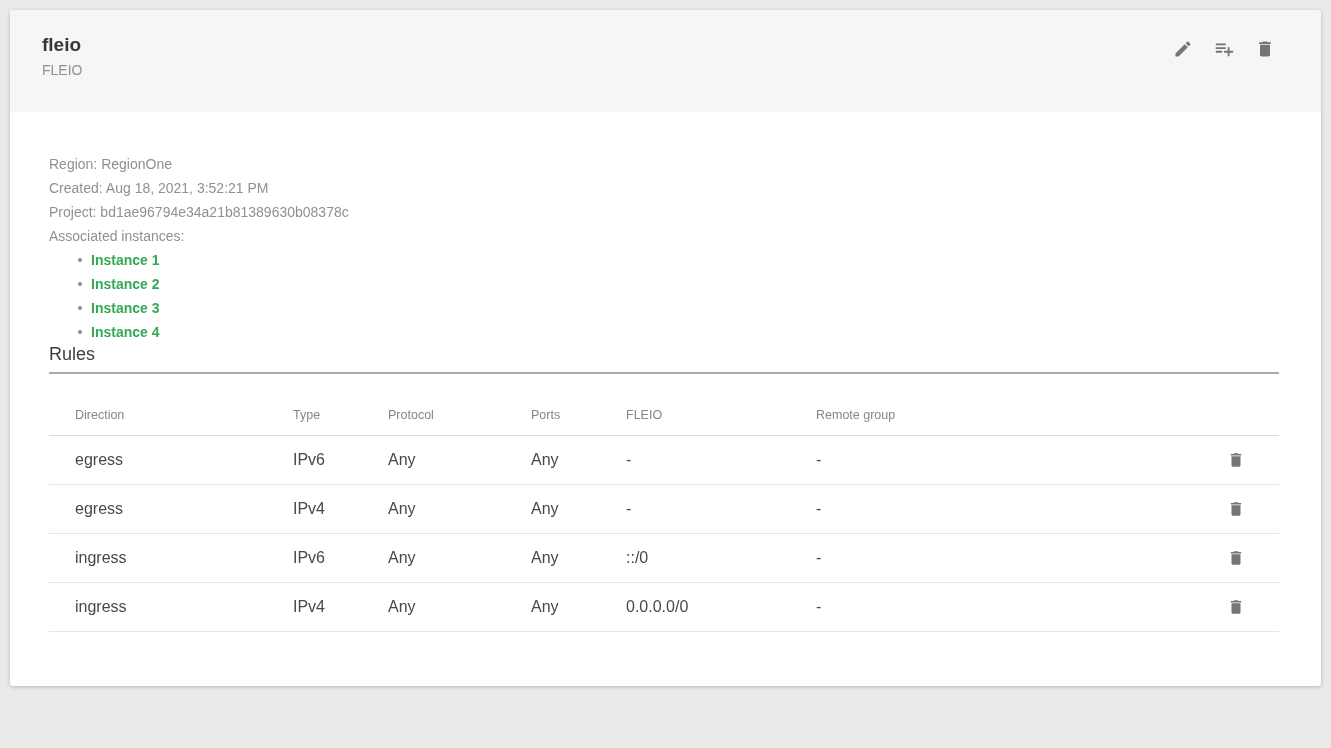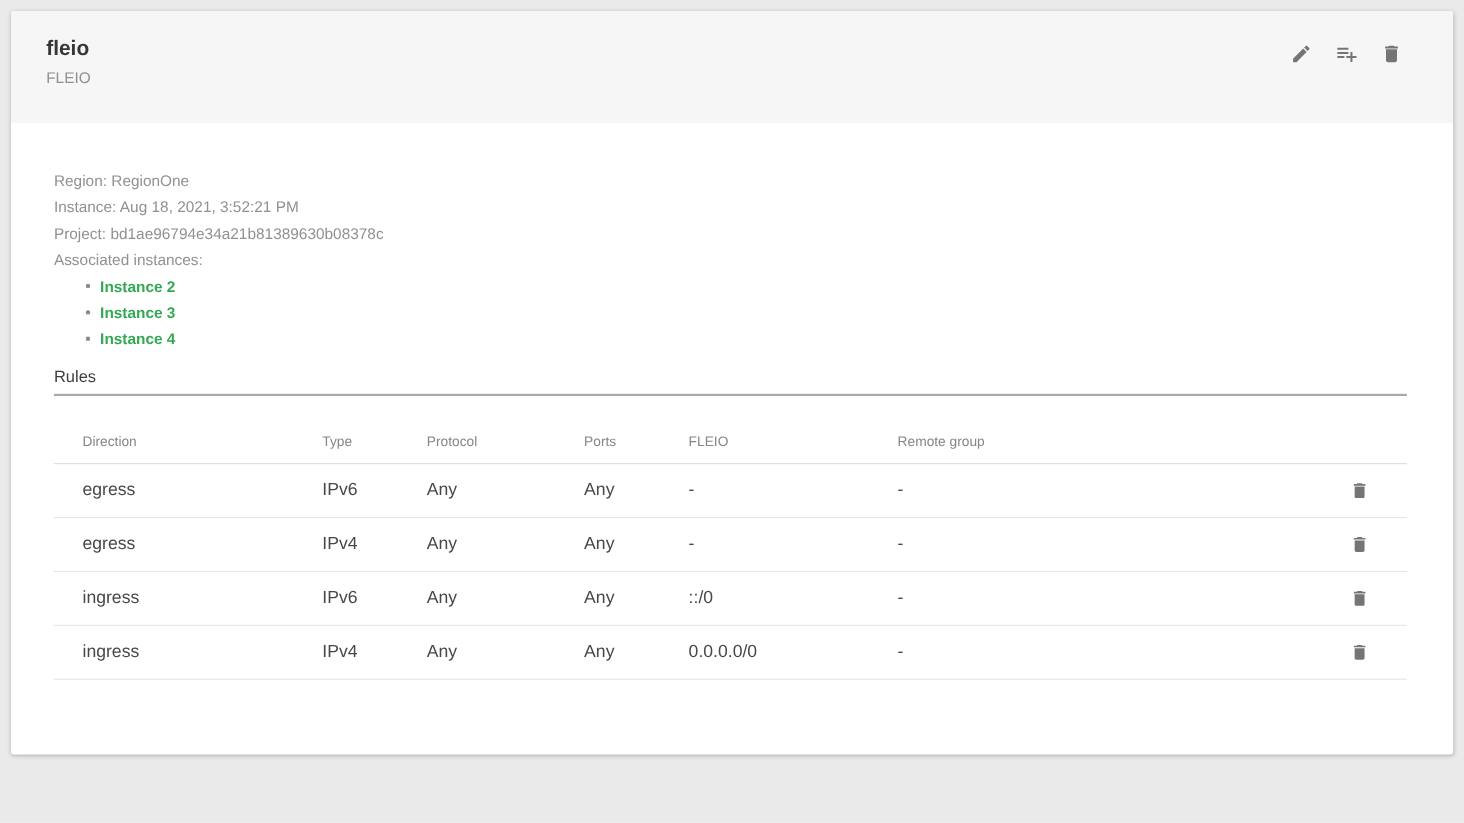--- a/index.html
+++ b/index.html
@@ -42,22 +42,22 @@
   .instances { list-style: none; margin: 0; padding: 0 0 0 42px; }
   .instance-item { line-height: 24px; position: relative; font-size: 14px; }
   .instance-item::before {
     content: ""; position: absolute; left: -13px; top: 10px;
     width: 4px; height: 4px; border-radius: 50%; background: #8a8a8e;
   }
   .instance-link {
     color: #35a854; font-weight: bold; text-decoration: none; cursor: pointer;
   }
   .rules-title {
-    margin-top: 14px; padding-bottom: 7px;
-    font-size: 15px; color: #3d3e42;
+    padding-bottom: 7px;
+    font-size: 18px; color: #3d3e42;
     border-bottom: 2px solid #a8a8ad;
   }
   .t-header {
     display: flex; align-items: center;
     height: 62px; padding-top: 20px;
     border-bottom: 1px solid #dcdcdd;
     color: #85868b; font-size: 12.5px;
   }
   .t-row {
     display: flex; align-items: center;
@@ -104,31 +104,34 @@
     </div>
 
     <div class="card-body">
 
       <div>
         <div class="detail-line">
           <span>Region:</span>
           <span>RegionOne</span>
         </div>
         <div class="detail-line">
-          <span>Instance:</span>
+          <span>Created:</span>
           <span>Aug 18, 2021, 3:52:21 PM</span>
         </div>
         <div class="detail-line">
           <span>Project:</span>
           <span>bd1ae96794e34a21b81389630b08378c</span>
         </div>
         <div class="detail-line">Associated instances:</div>
       </div>
 
       <ul class="instances">
+        <li class="instance-item">
+          <a class="instance-link">Instance 1</a>
+        </li>
         <li class="instance-item">
           <a class="instance-link">Instance 2</a>
         </li>
         <li class="instance-item">
           <a class="instance-link">Instance 3</a>
         </li>
         <li class="instance-item">
           <a class="instance-link">Instance 4</a>
         </li>
       </ul>

